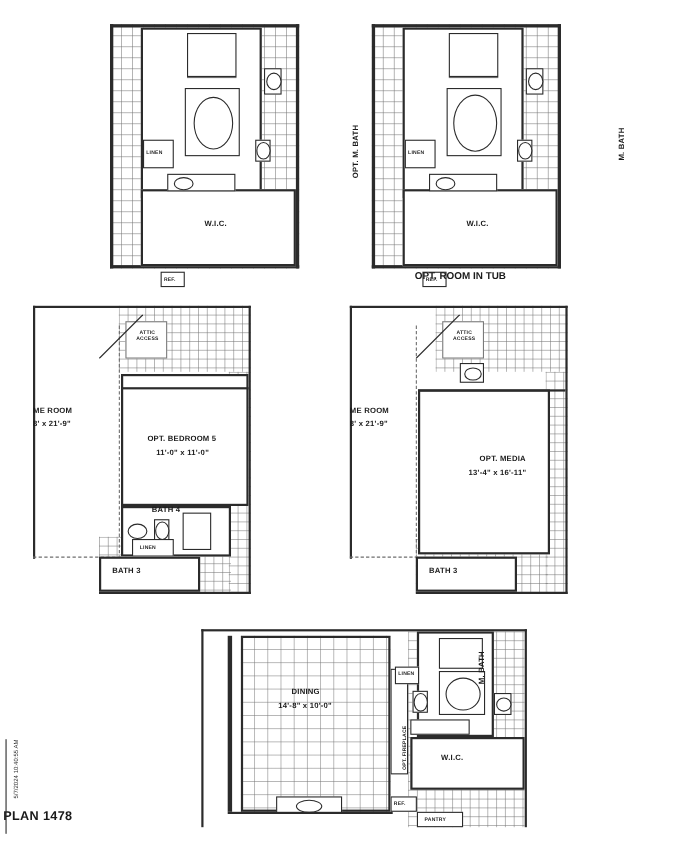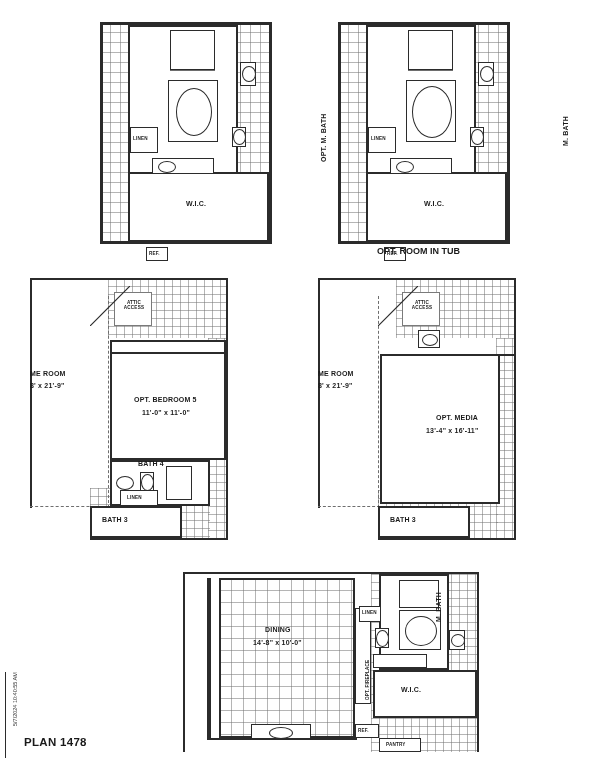--- a/index.html
+++ b/index.html
@@ -218,17 +218,17 @@
     <div class="box" style="left:172px;top:152px;width:24px;height:14px;"></div>
     <div class="lbl xs" style="left:175px;top:156px;">REF.</div>
     <div class="box" style="left:196px;top:166px;width:42px;height:14px;"></div>
     <div class="lbl xs" style="left:203px;top:170px;">PANTRY</div>
 
     <div class="box" style="left:68px;top:152px;width:60px;height:16px;"></div>
     <div class="oval" style="left:86px;top:155px;width:22px;height:10px;"></div>
     <div class="wall" style="left:24px;top:166px;width:150px;height:2px;"></div>
   </div>
 
-  <div class="title" style="left:24px;top:736px;">PLAN 1478</div>
+  <div class="title" style="left:3px;top:736px;">PLAN 1478</div>
   <div class="stamp vert" style="left:12px;top:726px;">5/7/2024 10:40:55 AM</div>
   <div class="wall" style="left:5px;top:672px;width:1px;height:86px;background:#2b2b2b;"></div>
 
 </div>
 
 </body></html>

